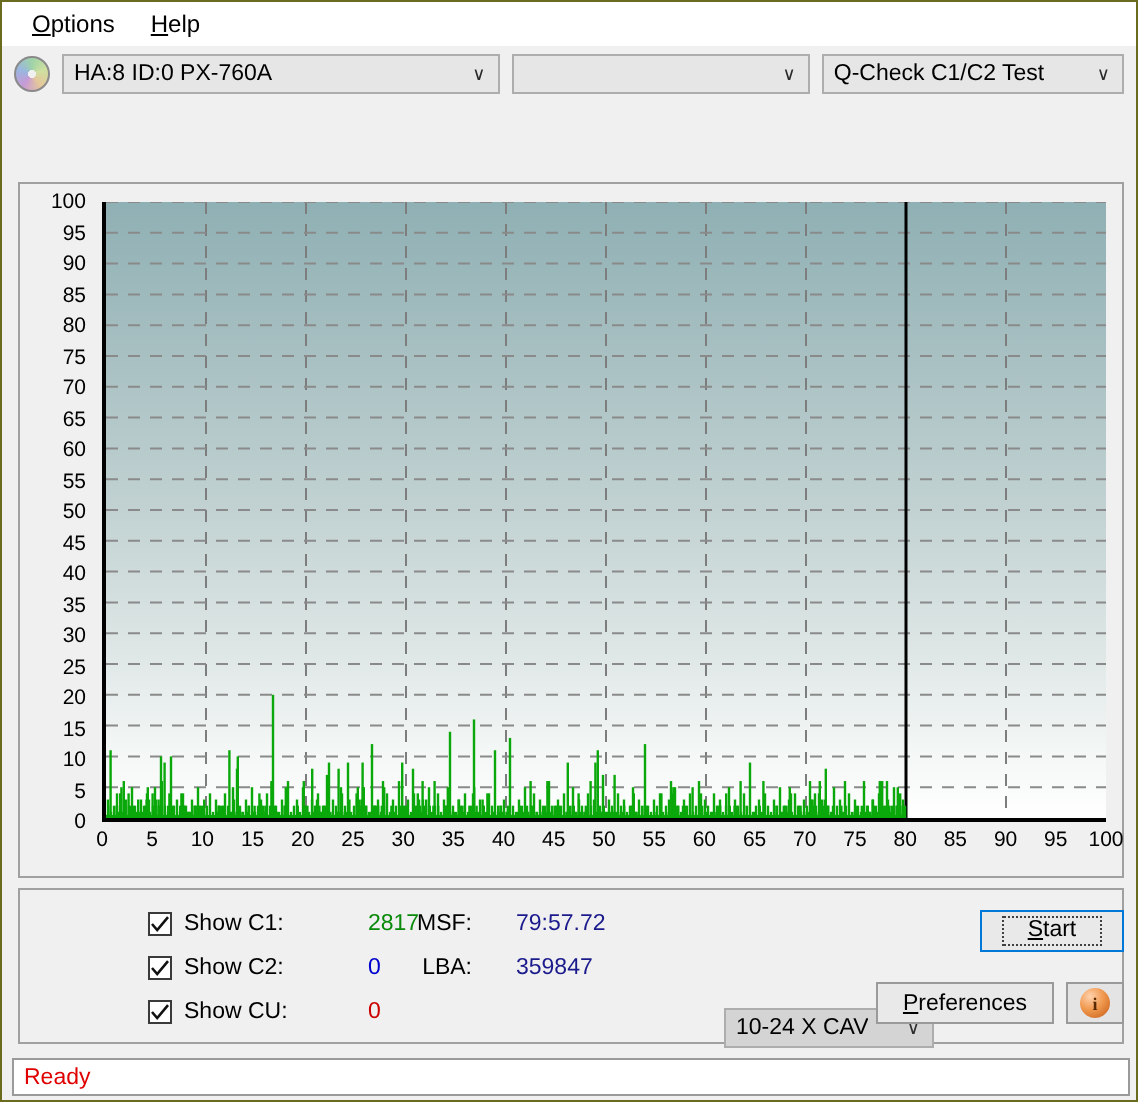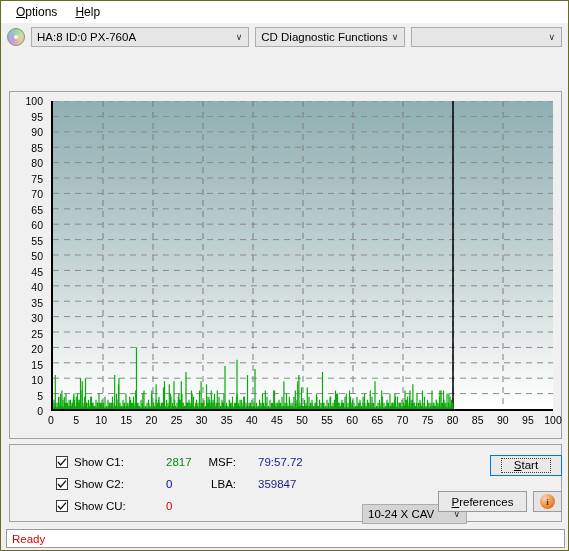--- a/index.html
+++ b/index.html
@@ -80,21 +80,21 @@
     white-space:nowrap;
   }
   #ylabs{position:absolute;left:0;top:9px;width:37px;height:310px;}
   #xlabs{position:absolute;left:41px;top:322px;width:502px;height:16px;}
   .xlab{position:absolute;font-size:10.5px;color:#000;transform:translateX(-50%);top:0;}
   
   #bottom-panel{
     position:absolute;left:8px;top:443px;width:553px;height:78px;
     background:#f0f0f0;border:1px solid #a0a0a0;box-sizing:border-box;
   }
-  .chk-row{position:absolute;left:14px;display:flex;align-items:flex-start;gap:6px;padding-left:32px;}
+  .chk-row{position:absolute;left:32px;display:flex;align-items:flex-start;gap:6px;padding-left:32px;}
   .chk{width:12px;height:12px;border:1px solid #3a3a3a;background:#fff;
        display:flex;align-items:center;justify-content:center;box-sizing:border-box;}
   .chk svg{display:block;}
   .chk-label{font-size:11.5px;color:#000;width:58px;}
   .chk-val{font-size:11.5px;font-weight:normal;margin-left:28px;}
   .info-row{position:absolute;display:flex;align-items:center;gap:14px;}
   .info-key{font-size:11.5px;color:#000;width:34px;text-align:right;}
   .info-val{font-size:11.5px;color:#1a1a8c;margin-left:8px;}
   #cb-speed{position:absolute;left:352px;top:11px;width:105px;height:20px;background:#d4d4d4;margin-top:48px;}
   #btn-start{
@@ -137,24 +137,24 @@
     <div class="menu-item"><u>H</u><span>elp</span></div>
   </div>
 
   <div id="toolbar">
     <div id="disc-icon"></div>
     <div class="combo" id="cb-drive">
       <span class="ctext">HA:8 ID:0  PX-760A</span>
       <span class="carrow">∨</span>
     </div>
     <div class="combo" id="cb-func">
-      <span class="ctext">CD Diagnostic Functions</span>
       <span class="carrow">∨</span>
     </div>
     <div class="combo" id="cb-test">
+      <span class="ctext">Q-Check C1/C2 Test</span>
       <span class="carrow">∨</span>
     </div>
   </div>
 
   <div id="chart-panel">
     <div id="ylabs">
         <div class="ylab" style="top: 310px; right: 4px;">0</div>
         <div class="ylab" style="top: 294.5px; right: 4px;">5</div>
         <div class="ylab" style="top: 279px; right: 4px;">10</div>
         <div class="ylab" style="top: 263.5px; right: 4px;">15</div>

